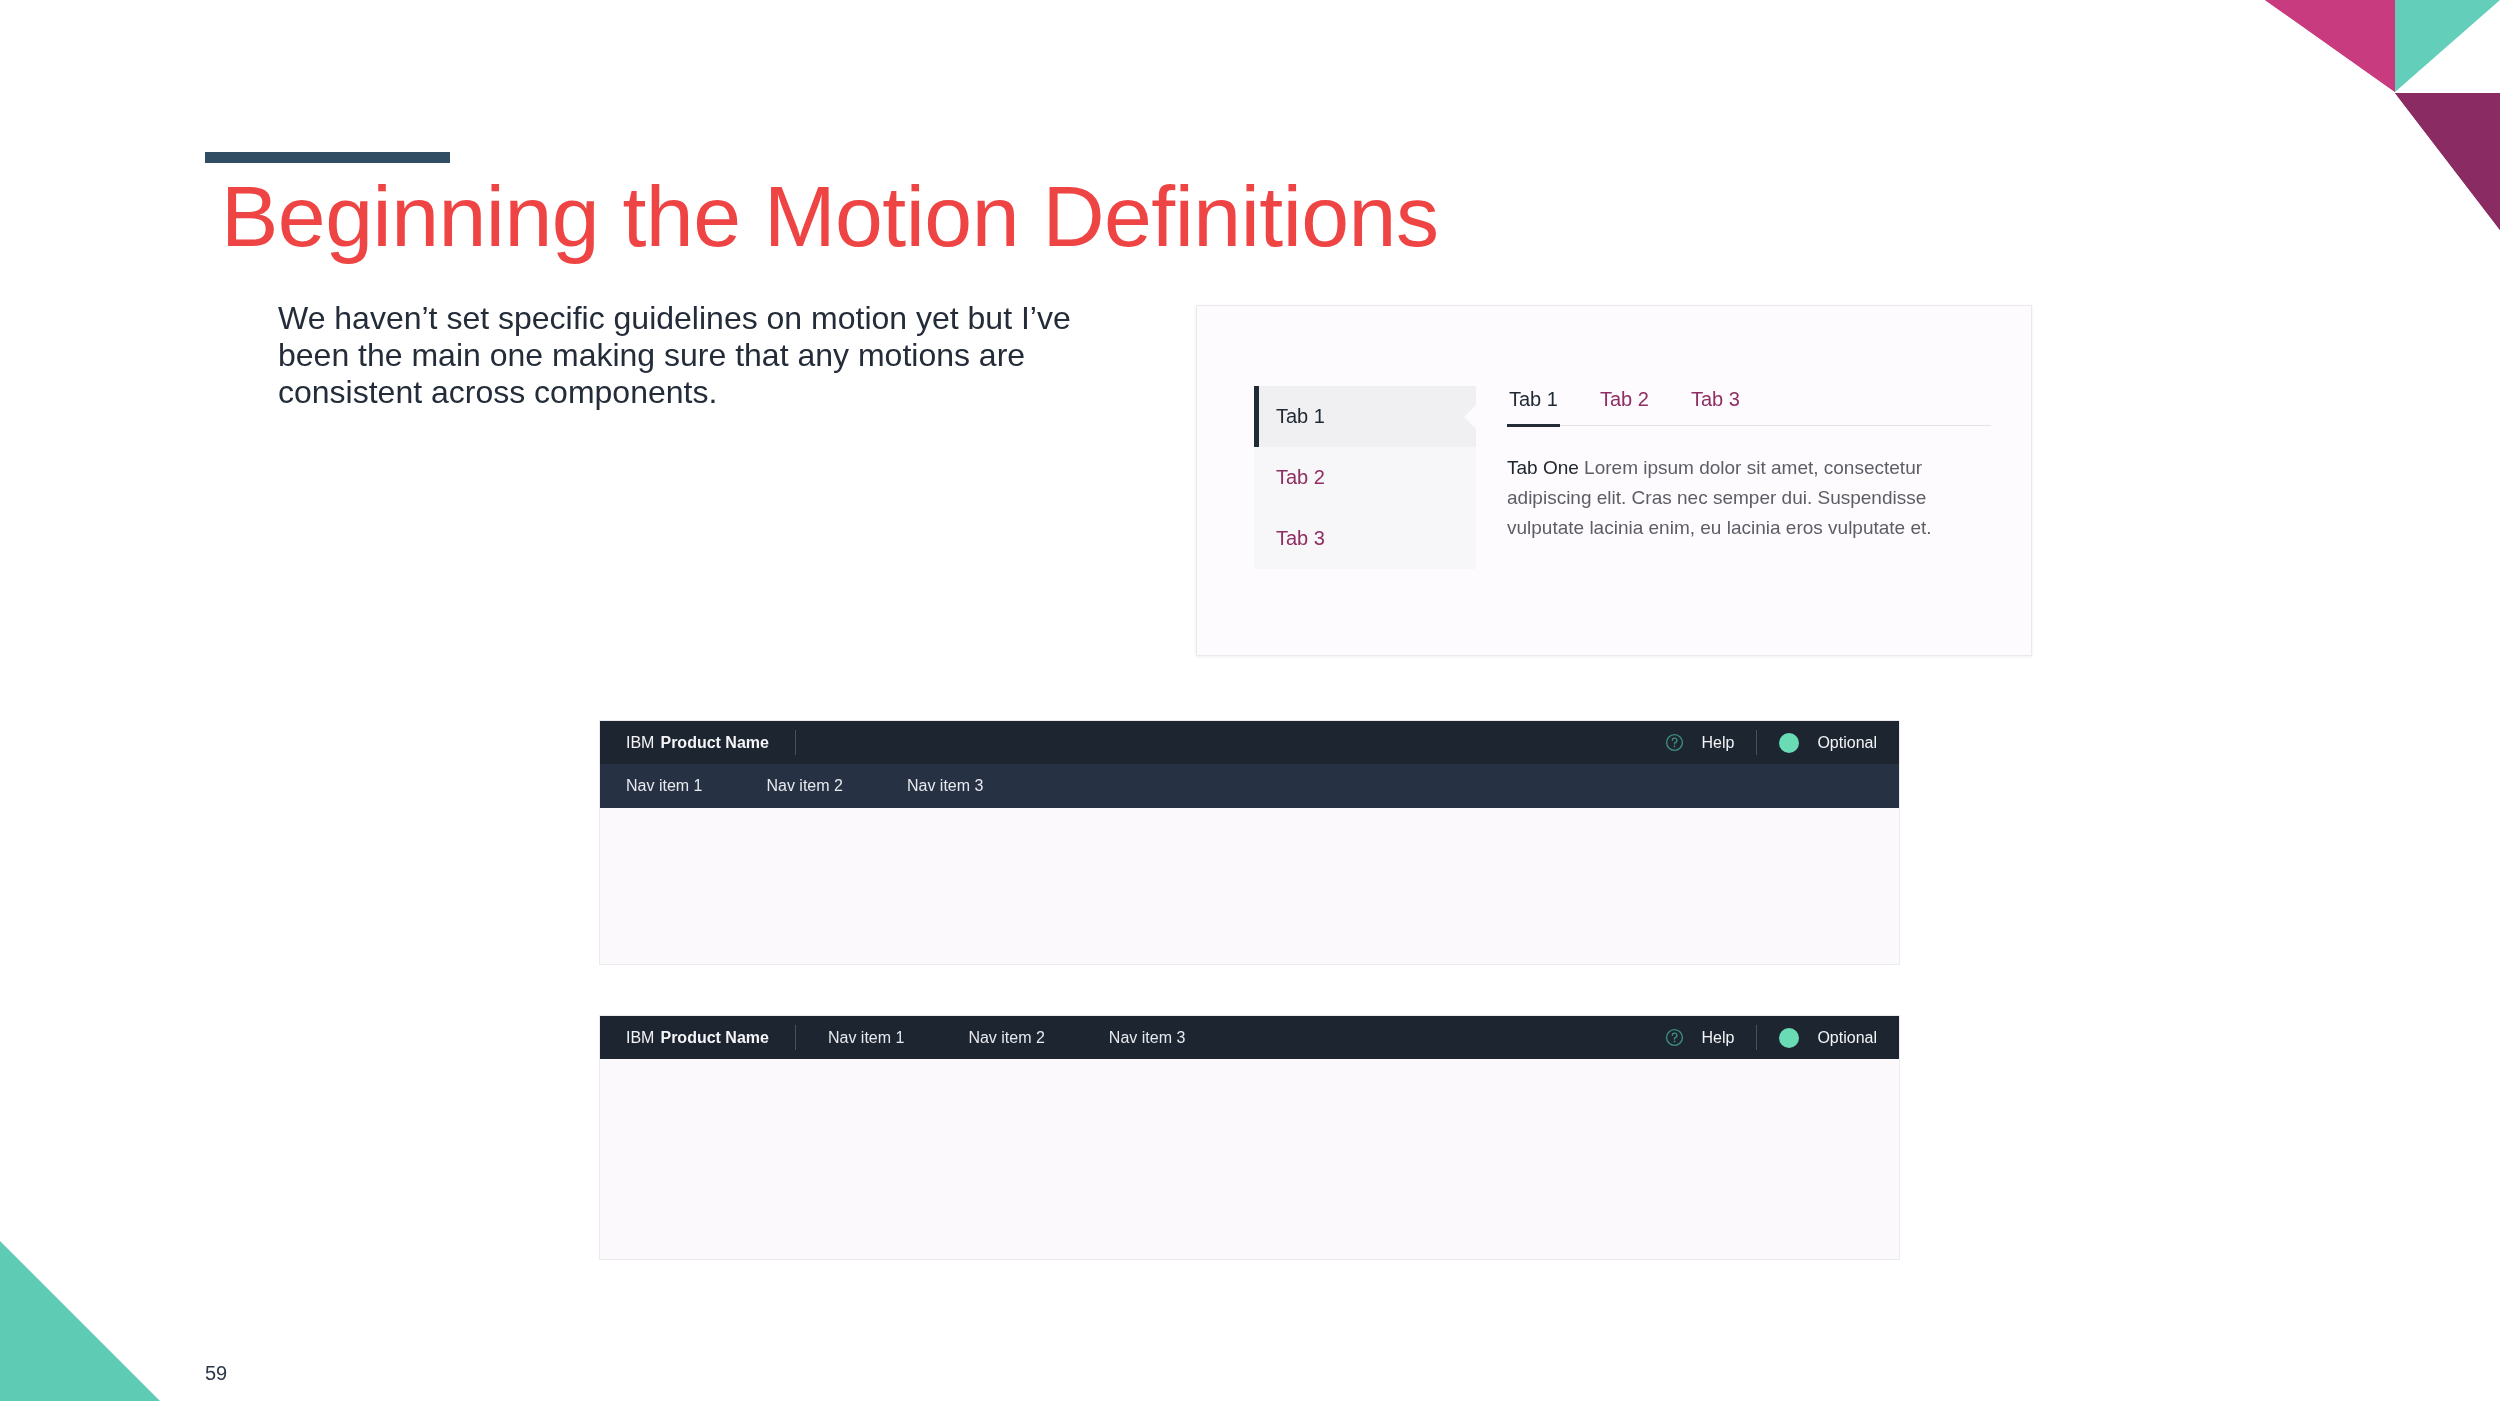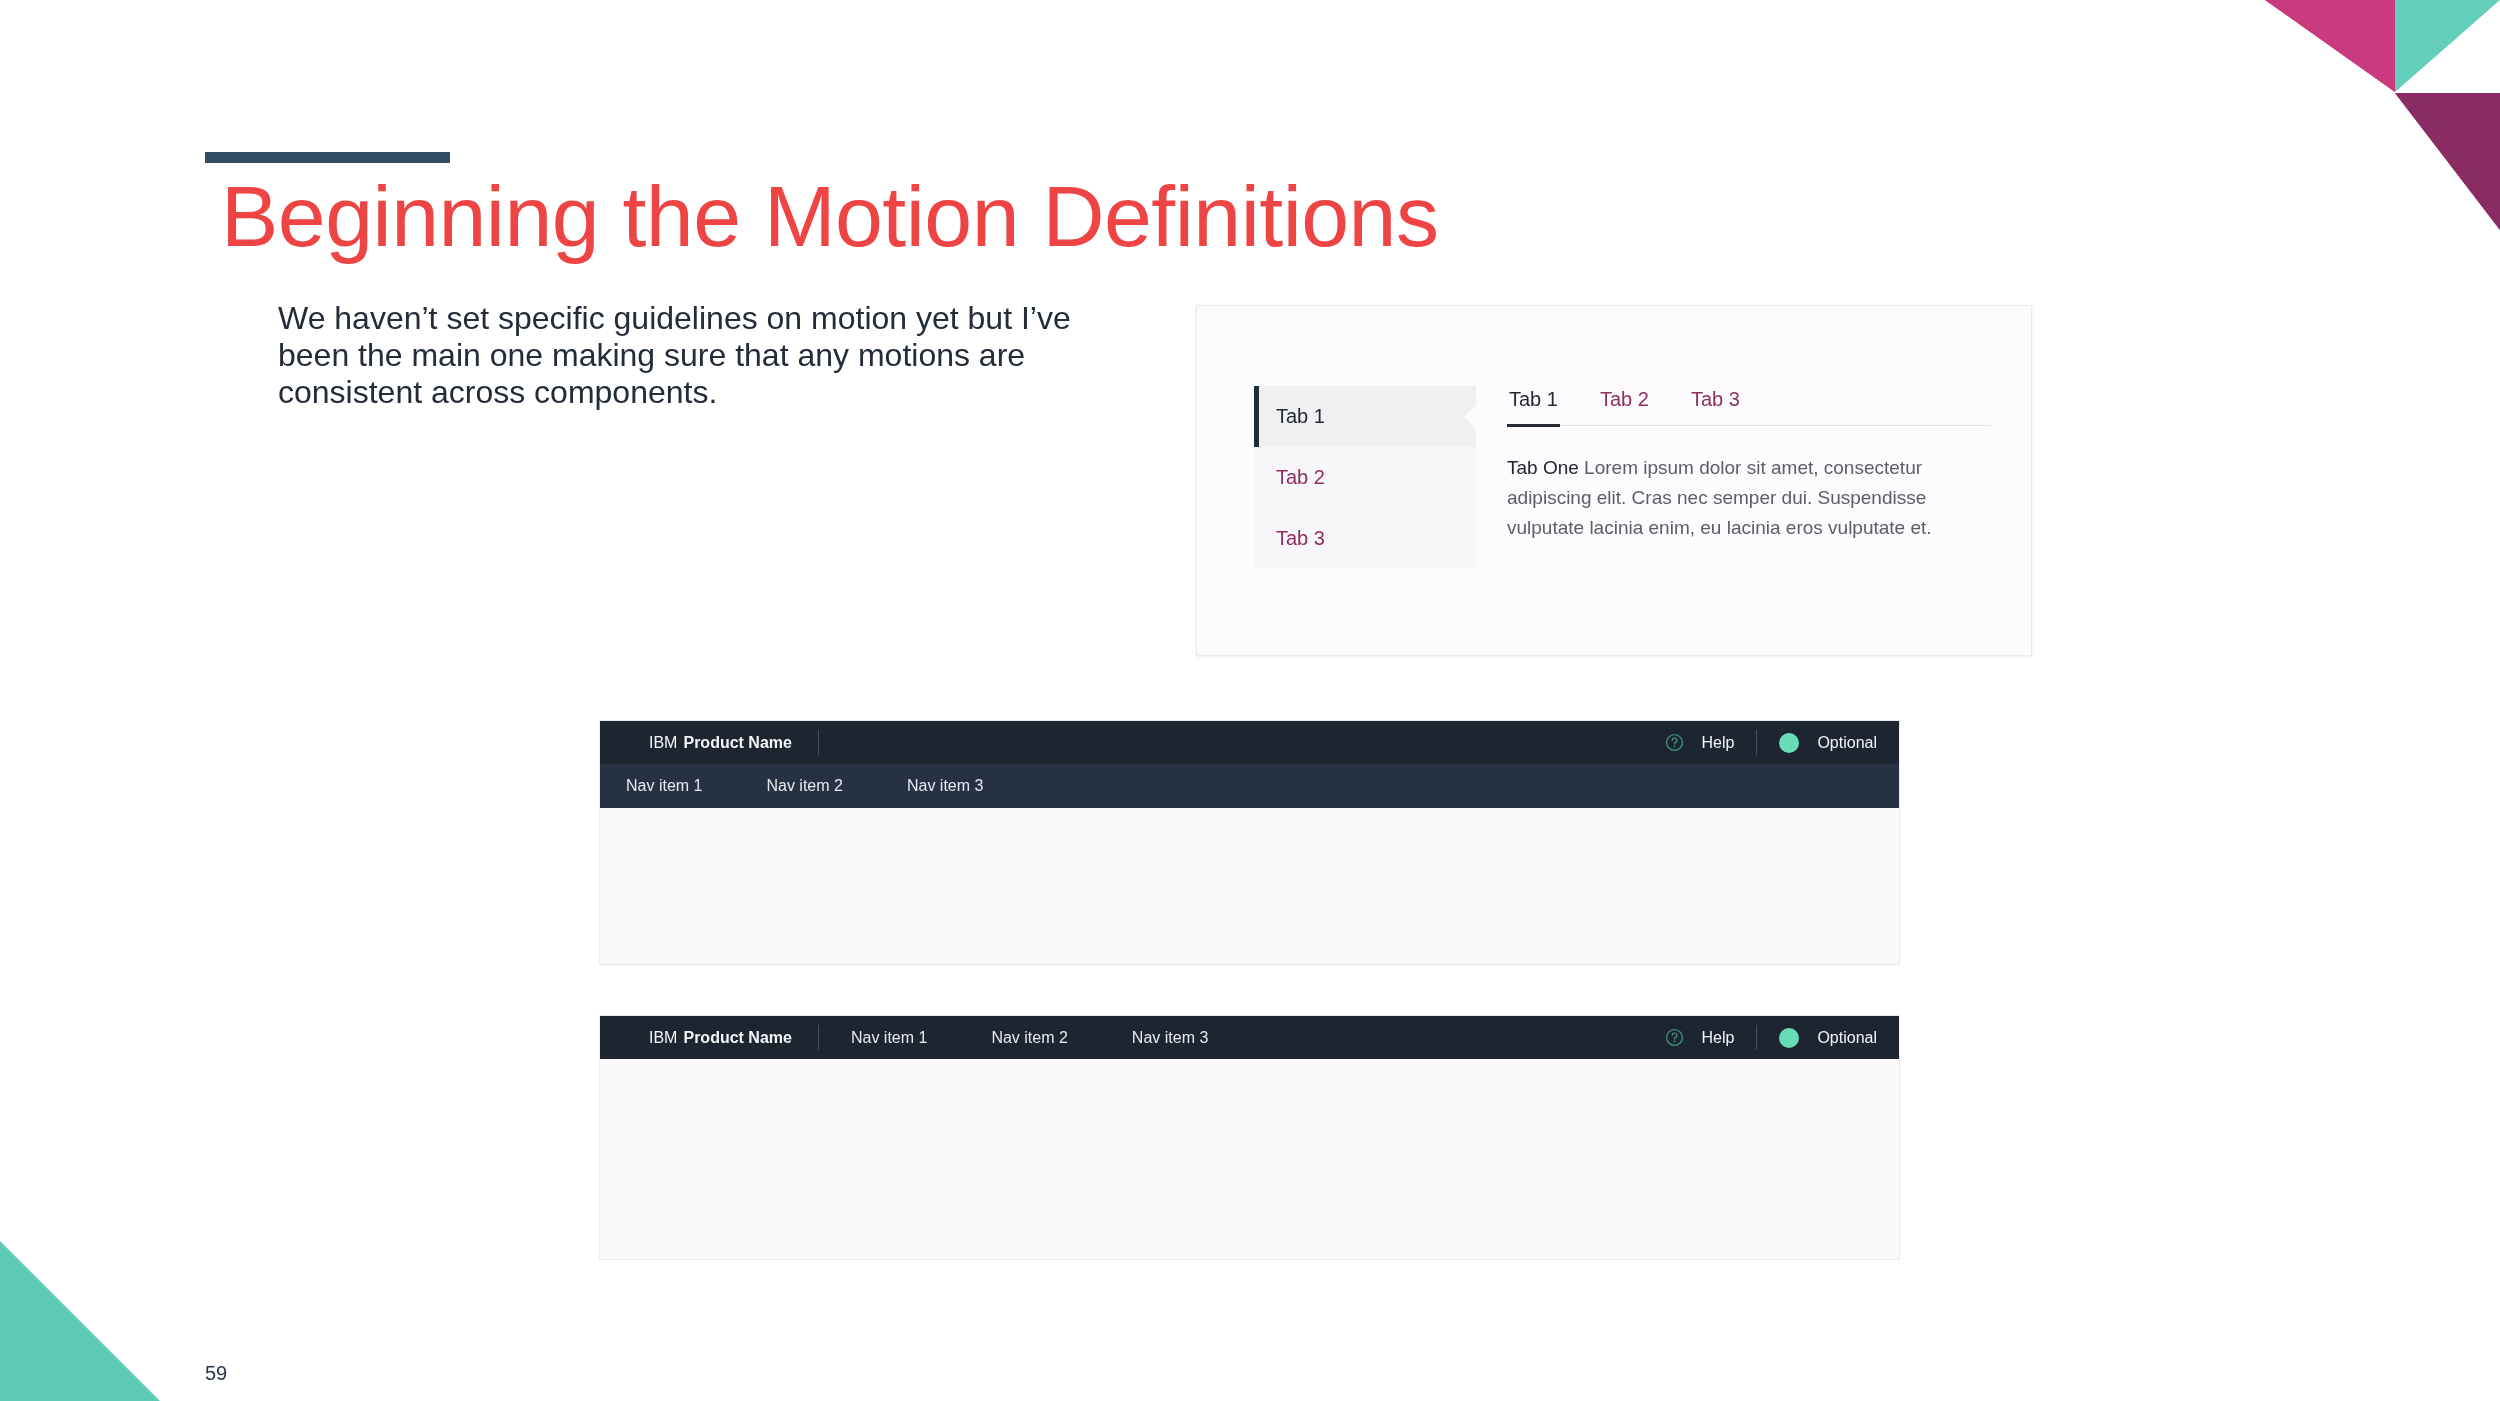--- a/index.html
+++ b/index.html
@@ -205,21 +205,20 @@
 
   .brand {
     display: flex;
     align-items: baseline;
     gap: 6px;
     padding: 0 26px 0 26px;
     height: 100%;
     align-self: stretch;
     align-items: center;
     white-space: nowrap;
-    margin-left: 23px;
   }
   .brand .ibm   { font-weight: 400; }
   .brand .pname { font-weight: 700; }
   .vrule {
     width: 1px;
     align-self: stretch;
     background: #46505e;
     margin: 9px 0;
   }
 

